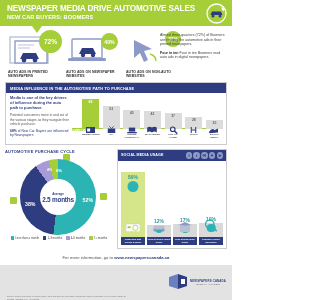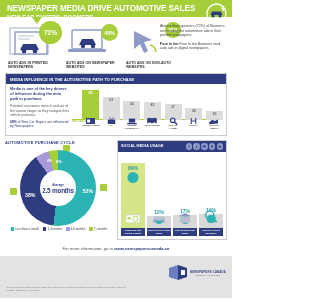--- a/index.html
+++ b/index.html
@@ -8,21 +8,21 @@
     font-family: "Liberation Sans", sans-serif;
     background: #ffffff;
     overflow: hidden;
   }
 
   
   .header {
     background: #a6ce39;
     padding: 4px 6px 4px 7px;
     position: relative;
-    height: 17px;
+    height: 26px;
   }
   .header-title {
     color: #ffffff;
     font-size: 8.2px;
     font-weight: bold;
     letter-spacing: -0.15px;
     line-height: 9px;
     white-space: nowrap;
   }
   .header-sub {

